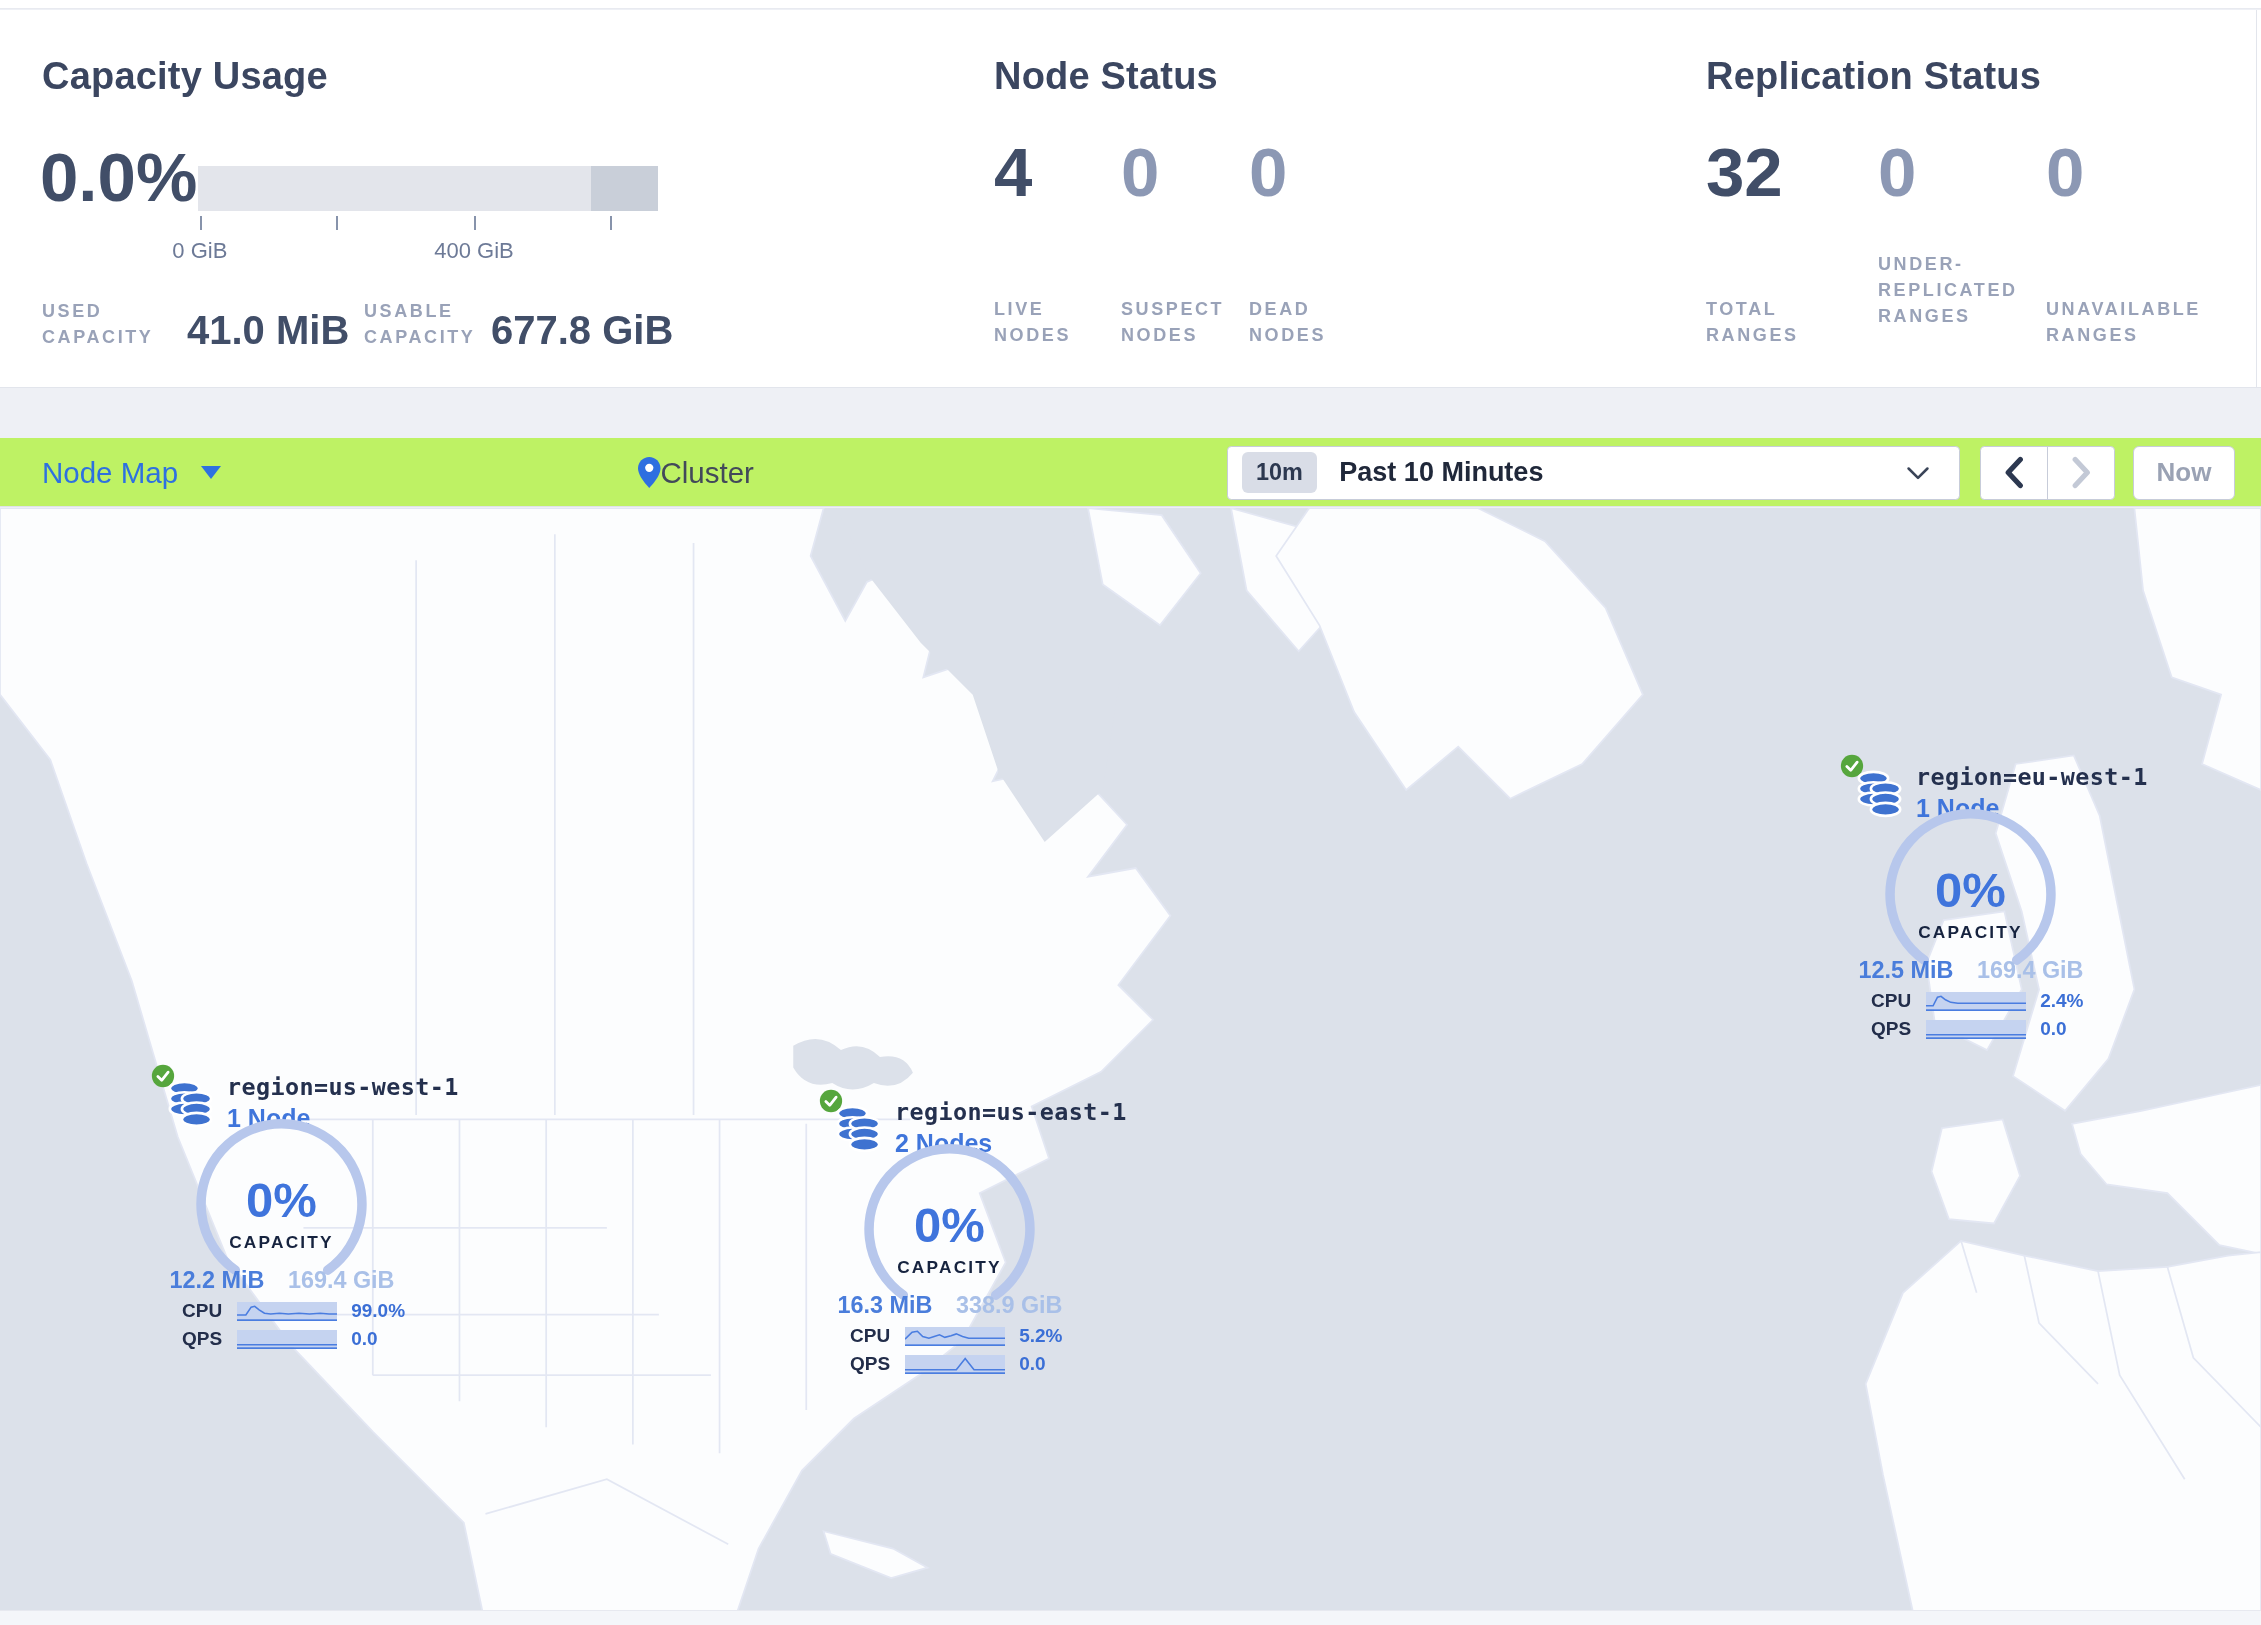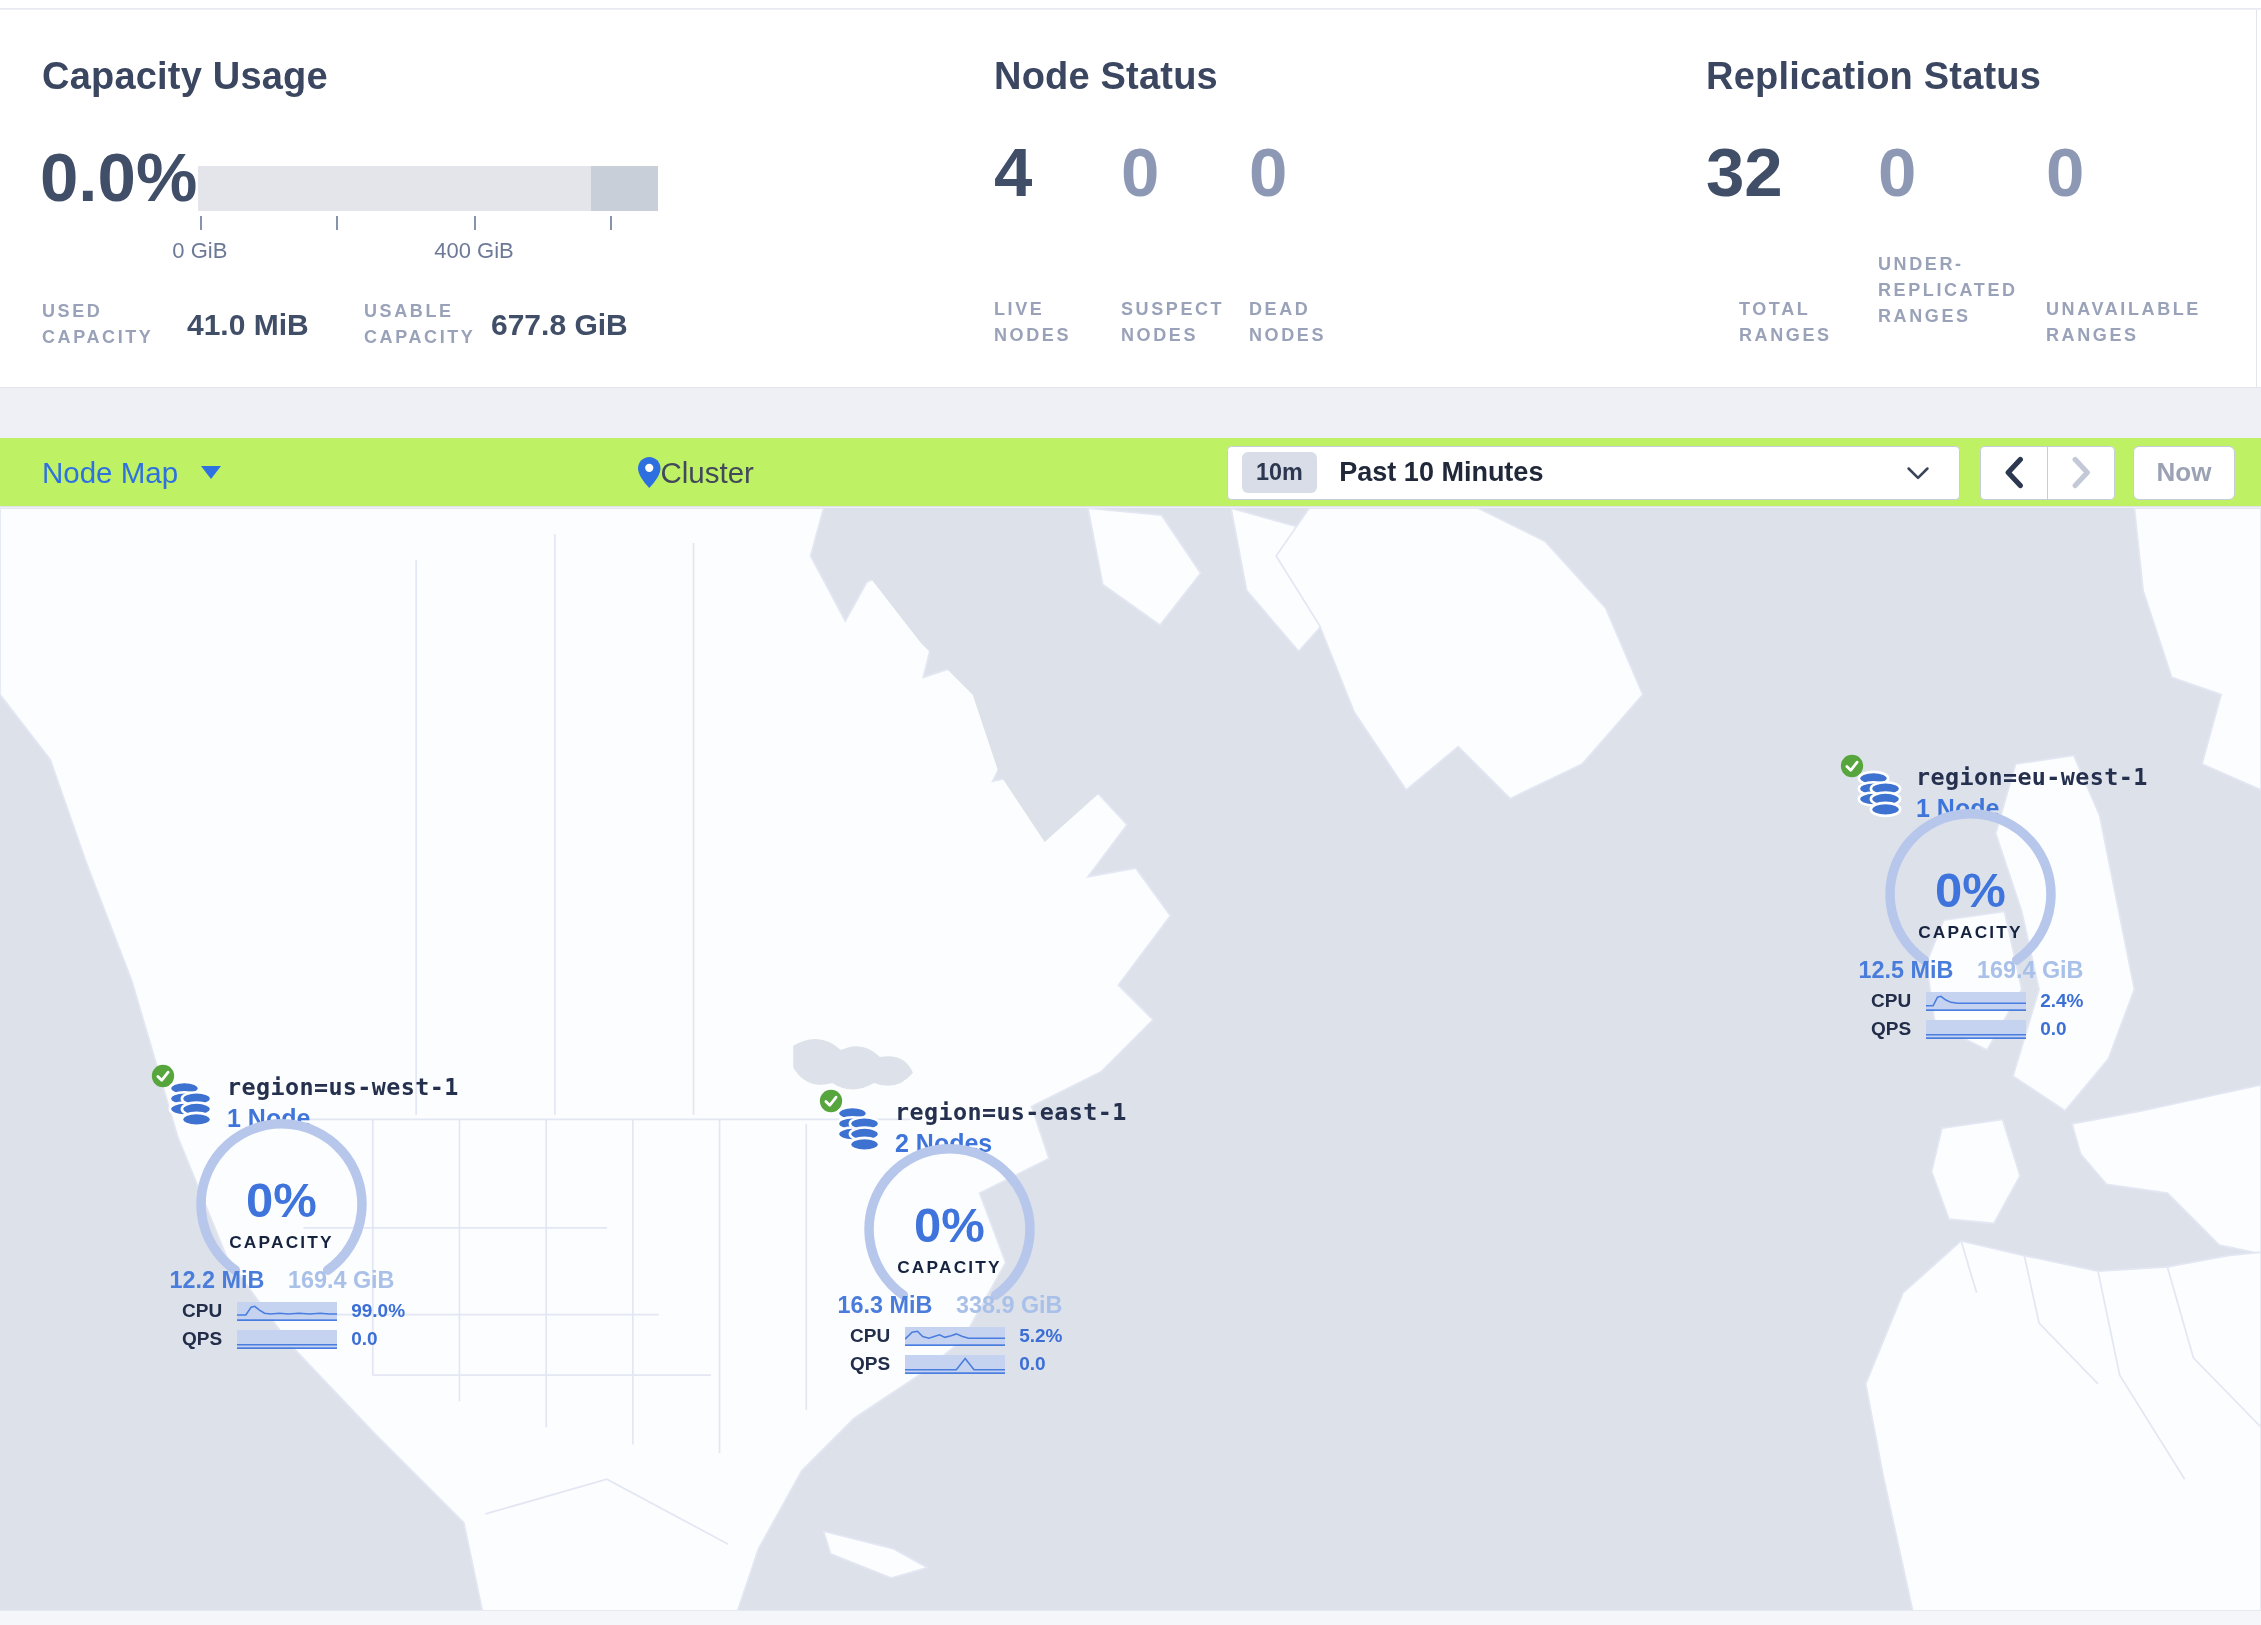--- a/index.html
+++ b/index.html
@@ -20,21 +20,21 @@
 
   .cap-bar-wrap { position:absolute; left:198px; top:156px; width:460px; }
   .cap-bar { position:relative; width:460px; height:45px; background:#e3e5eb; }
   .cap-bar .seg-dark { position:absolute; top:0; height:45px; background:#c9cfd9; }
   .cap-ticks { position:relative; height:15.6px; margin-top:5.2px; }
   .cap-tick { position:absolute; top:0; width:1.7px; height:14px; background:#8793ab; }
   .cap-tick-label { position:absolute; top:22.5px; transform:translateX(-50%); font-size:22px; color:#6d7a97; white-space:nowrap; }
 
   .microlabel { font-size:18px; font-weight:600; color:#99a2b8; letter-spacing:2.6px; line-height:1.45; }
   .cap-bottom-label { position:absolute; top:288px; }
-  .cap-bottom-value { position:absolute; top:298px; font-size:30px; font-weight:700; color:#414e68; white-space:nowrap; }
+  .cap-bottom-value { position:absolute; top:298px; font-size:40px; font-weight:700; color:#414e68; white-space:nowrap; }
 
   .stat-col { position:absolute; }
   .stat-num { position:absolute; top:123px; font-size:69px; font-weight:700; color:#414e68; }
   .stat-num.dim { color:#8c98b4; font-weight:600; }
   .stat-label { position:absolute; top:286px; }
 
   
   .toolbar { position:absolute; left:0; top:438px; width:2261px; height:69px; background:#bef264; border-bottom:0.9px solid #dfe2e9; }
   .view-selector { position:absolute; left:42px; top:0; height:69px; display:flex; align-items:center; gap:22.5px; cursor:pointer; }
   .view-selector .vs-label { font-size:29.5px; color:#2e71e0; }
@@ -114,21 +114,21 @@
     <div class="stat-label microlabel" style="width:117px;">SUSPECT NODES</div>
   </div>
   <div class="stat-col" style="left:1249px;">
     <div class="stat-num dim">0</div>
     <div class="stat-label microlabel" style="width:104px;">DEAD NODES</div>
   </div>
 
   <div class="section-title t-repl">Replication Status</div>
   <div class="stat-col" style="left:1706px;">
     <div class="stat-num">32</div>
-    <div class="stat-label microlabel" style="width:130px;margin-left:33px;">TOTAL RANGES</div>
+    <div class="stat-label microlabel" style="width:130px;">TOTAL RANGES</div>
   </div>
   <div class="stat-col" style="left:1878px;">
     <div class="stat-num dim">0</div>
     <div class="stat-label microlabel" style="width:154px; top:241px;">UNDER-REPLICATED RANGES</div>
   </div>
   <div class="stat-col" style="left:2046px;">
     <div class="stat-num dim">0</div>
     <div class="stat-label microlabel" style="width:173px;">UNAVAILABLE RANGES</div>
   </div>
 </div>

